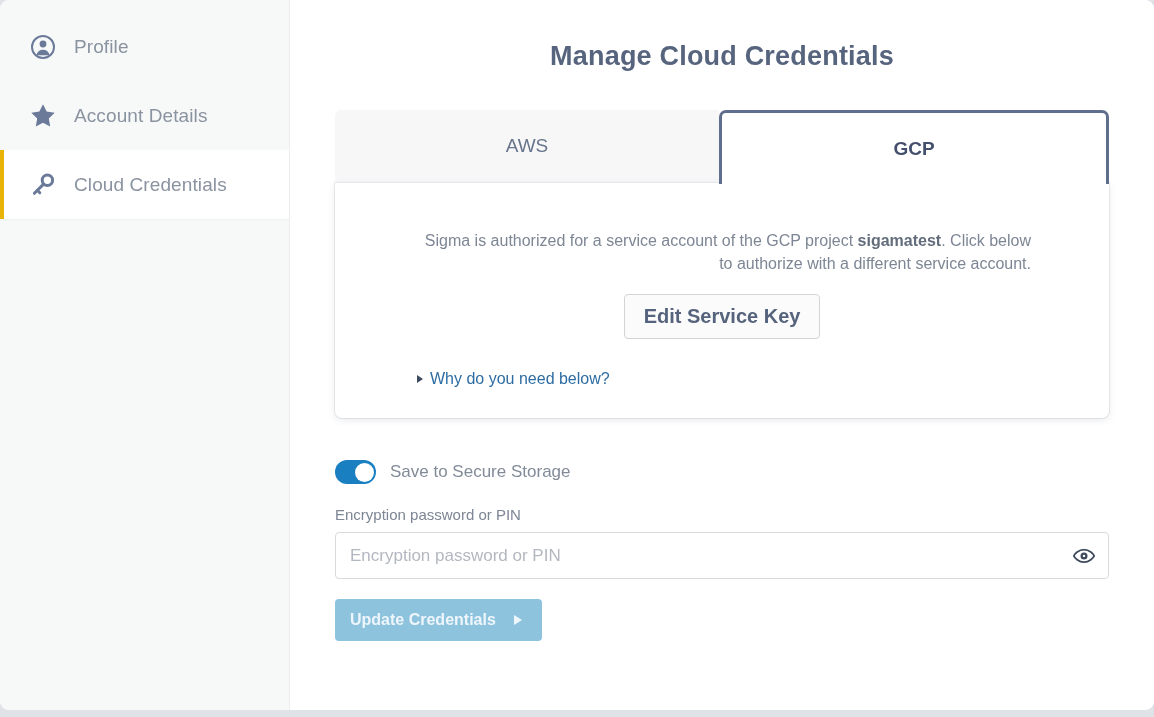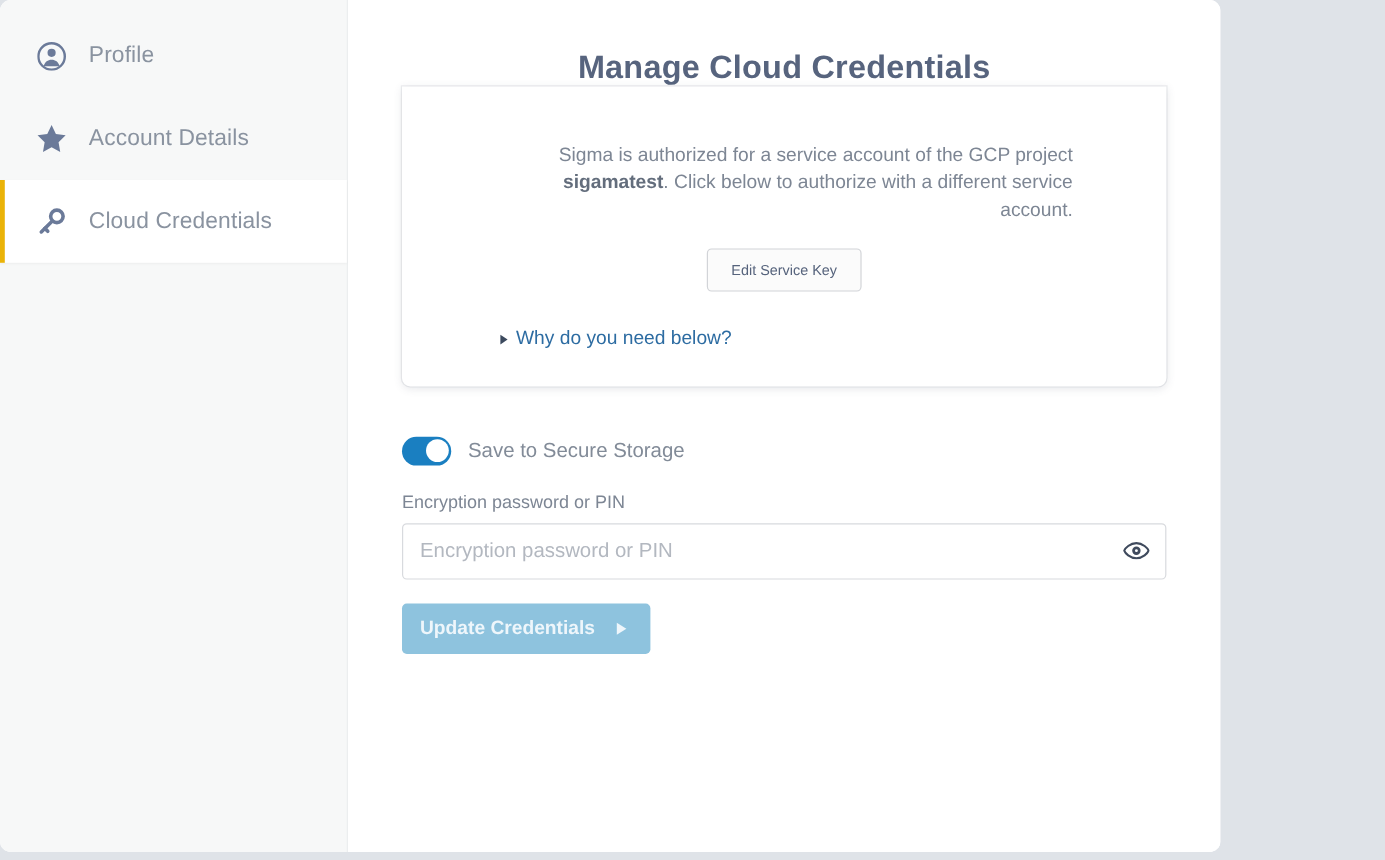--- a/index.html
+++ b/index.html
@@ -11,21 +11,21 @@
     height: 717px;
     background: #dfe3e8;
     font-family: "Liberation Sans", sans-serif;
     overflow: hidden;
   }
 
   .app-window {
     position: absolute;
     left: 0;
     top: 0;
-    width: 1017px;
+    width: 1154px;
     height: 710px;
     background: #ffffff;
     border-radius: 9px;
     overflow: hidden;
     display: flex;
   }
 
   
   .sidebar {
     width: 290px;
@@ -146,22 +146,22 @@
   .edit-key-wrap {
     display: flex;
     justify-content: center;
     margin-top: 19px;
   }
   .btn-outline {
     background: #fbfbfb;
     border: 1px solid #d2d4d8;
     border-radius: 4px;
     color: #56637c;
-    font-size: 12px;
-    font-weight: normal;
+    font-size: 20px;
+    font-weight: bold;
     padding: 10px 19px;
     cursor: pointer;
     font-family: "Liberation Sans", sans-serif;
   }
 
   .why-link {
     margin-top: 31px;
     margin-left: 46px;
     font-size: 16px;
     color: #2d6ca2;
@@ -319,20 +319,24 @@
       <span class="nav-label">Cloud Credentials</span>
     </div>
 
 
   </nav>
 
   <main class="content">
 
     <h1 class="page-title">Manage Cloud Credentials</h1>
 
+    <div class="tabs">
+      <div class="tab inactive">AWS</div>
+      <div class="tab active">GCP</div>
+    </div>
 
     <section class="tab-panel">
       <p class="panel-desc"><span>Sigma is authorized for a service account of the GCP project </span><b>sigamatest</b><span>. Click below to authorize with a different service account.</span></p>
 
       <div class="edit-key-wrap">
         <button class="btn-outline">Edit Service Key</button>
       </div>
 
       <div class="why-link">
         <span class="why-caret"></span>

